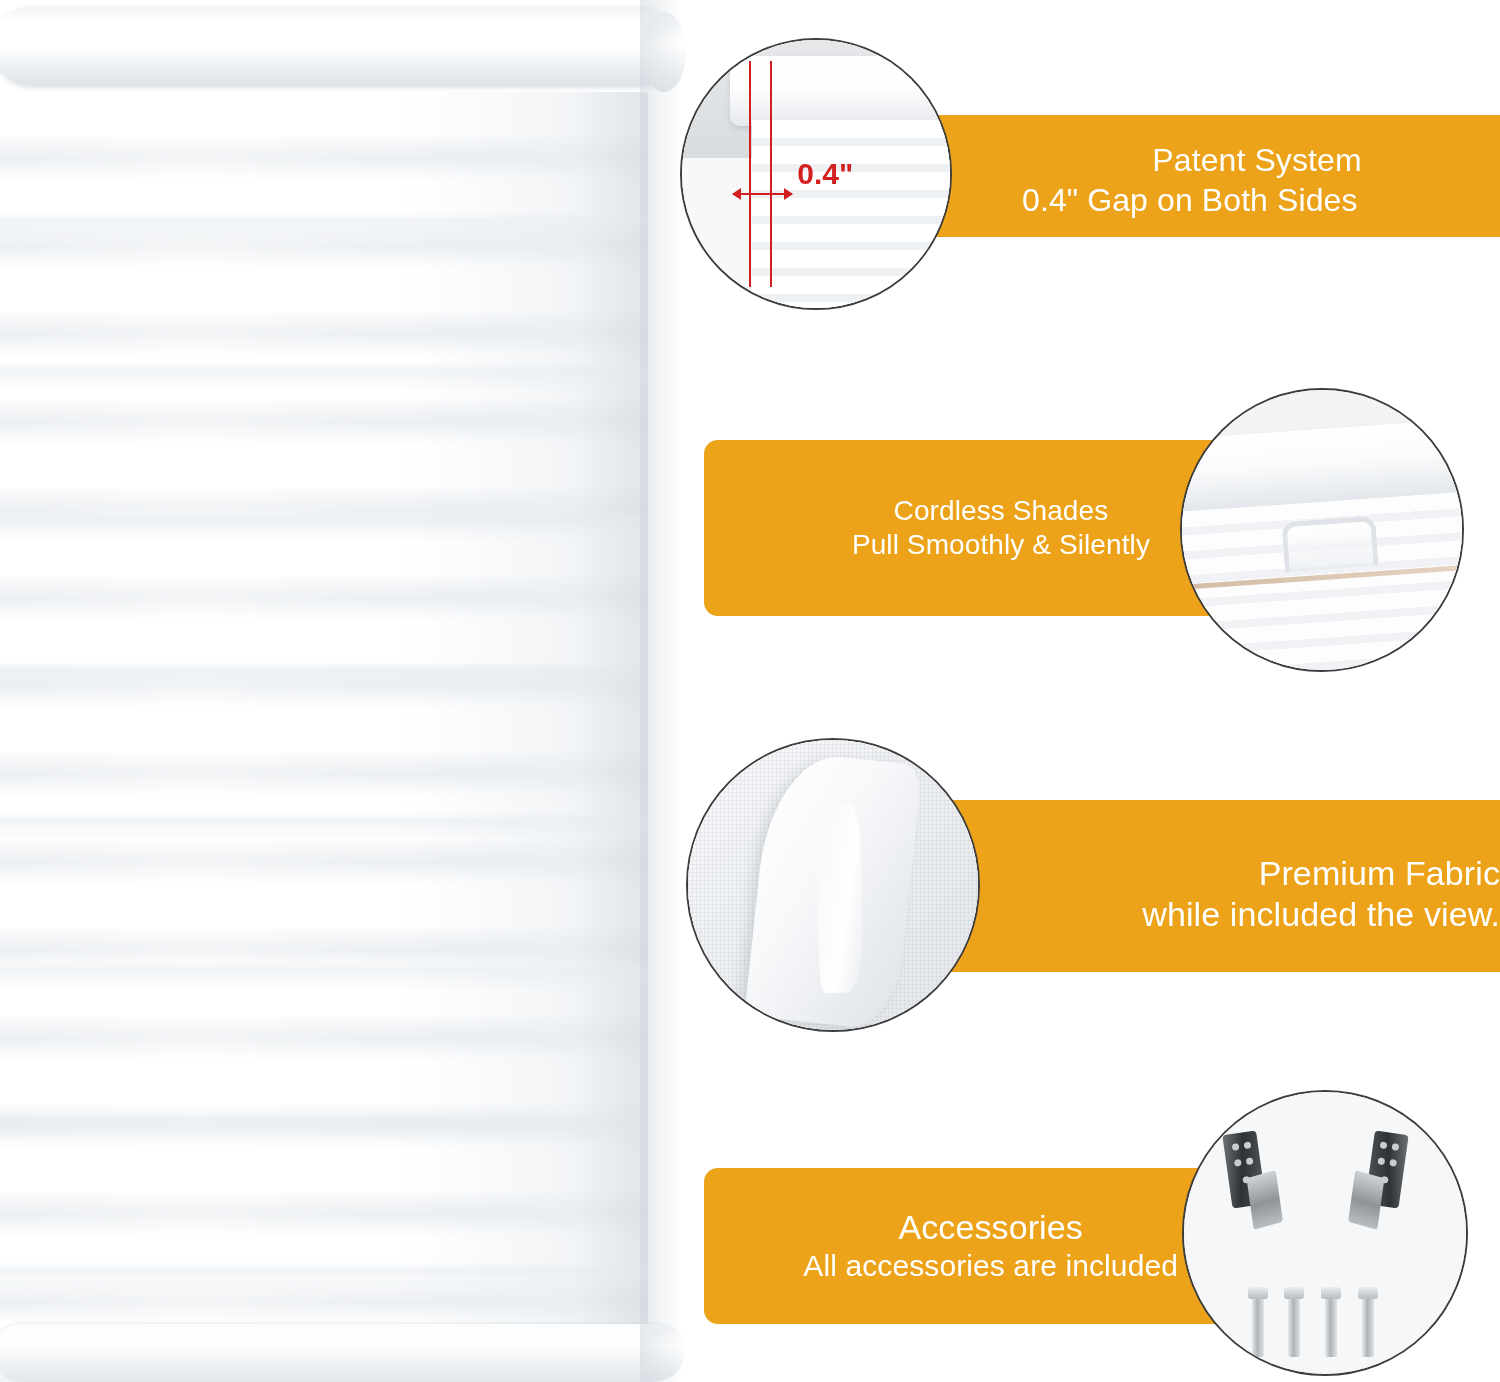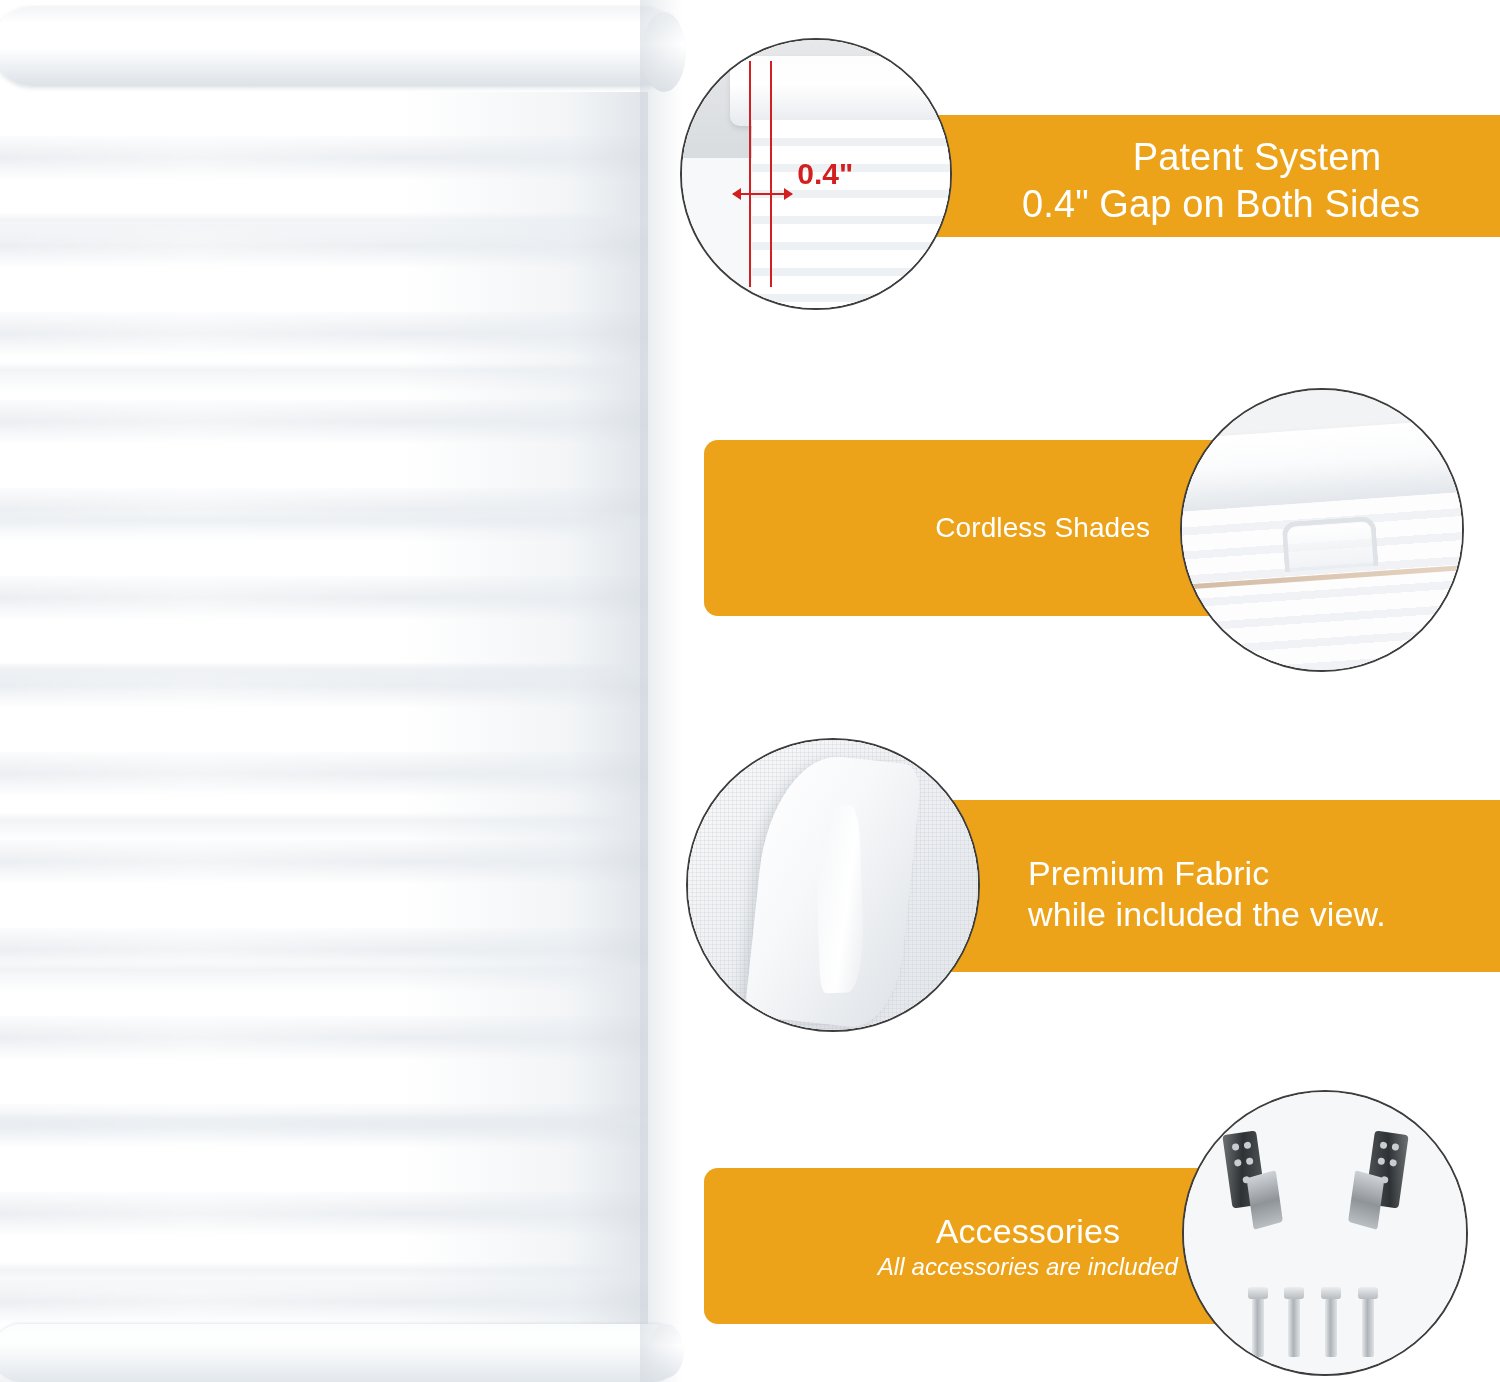--- a/index.html
+++ b/index.html
@@ -167,21 +167,21 @@
 
   
   #feature-patent .bubble {
     left: 0px; top: 38px; width: 268px; height: 268px;
   }
   #feature-patent .banner {
     left: 22px; top: 115px; width: 798px; height: 122px;
     border-radius: 14px 0 0 14px;
     padding-left: 320px;
   }
-  #feature-patent .banner-text { font-size: 38px; margin-top: 9px; }
+  #feature-patent .banner-text { font-size: 32px; margin-top: 9px; }
   #feature-patent .banner-text .banner-line:first-child { text-align: center; padding-right: 8px;}
 
   
   .b1-bg { position:absolute; inset:0; background:#f7f8f9; }
   .b1-wall {
     position:absolute; left:0; top:0; width:100%; height:44%;
     background: linear-gradient(to bottom,#e6e8ea,#d9dcdf);
   }
   .b1-rail {
     position:absolute; left:18%; top:6%; width:100%; height:26%;
@@ -257,21 +257,21 @@
 
   
   #feature-fabric .bubble {
     left: 6px; top: 738px; width: 290px; height: 290px;
   }
   #feature-fabric .banner {
     left: 30px; top: 800px; width: 790px; height: 172px;
     border-radius: 14px 0 0 14px;
     padding-left: 318px;
   }
-  #feature-fabric .banner-text { font-size: 34px; text-align: left; margin-top: 16px; }
+  #feature-fabric .banner-text { font-size: 34px; text-align: right; margin-top: 16px; }
 
   .b3-bg { position:absolute; inset:0; background:#f1f2f4; }
   .b3-sheet {
     position:absolute; left:-4%; top:-4%; width:108%; height:108%;
     background: linear-gradient(135deg,#fbfbfc 0%,#eceef1 55%,#e2e5e9 100%);
   }
   .b3-weave {
     position:absolute; inset:0;
     background-image:
       repeating-linear-gradient(to right, rgba(200,205,211,0.30) 0 1px, rgba(0,0,0,0) 1px 4px),
@@ -298,21 +298,21 @@
   #feature-accessories .banner {
     left: 24px; top: 1168px; width: 732px; height: 156px;
     border-radius: 14px;
     padding-right: 258px;
     justify-content: flex-end;
     align-items: center;
   }
   #feature-accessories .banner-text {
     font-size: 34px; text-align: center; width: auto;
   }
-  #feature-accessories .banner-text .banner-line:nth-child(2) { font-size: 24px; font-style: italic; }
+  #feature-accessories .banner-text .banner-line:nth-child(2) { font-size: 30px; }
 
   .b4-bg { position:absolute; inset:0; background:#f6f7f8; }
   .bracket {
     position:absolute; width:54px; height:100px;
   }
   .bracket .plate {
     position:absolute; left:0; top:0; width:34px; height:74px;
     background: linear-gradient(100deg,#6f7376,#2f3234 45%,#55595c);
     border-radius: 4px;
   }
@@ -378,20 +378,21 @@
       <div class="b1-line l2"></div>
       <div class="b1-arrow-row"></div>
       <div class="b1-label">0.4"</div>
     </div>
   </div>
 
   <div class="feature" id="feature-cordless">
     <div class="banner">
       <div class="banner-text">
         <span class="banner-line">Cordless Shades</span>
+        <span class="banner-line">Pull Smoothly &amp; Silently</span>
       </div>
     </div>
     <div class="bubble">
       <div class="b2-bg"></div>
       <div class="b2-rail-top"></div>
       <div class="b2-fabric"></div>
       <div class="b2-seam"></div>
       <div class="b2-handle"></div>
     </div>
   </div>

